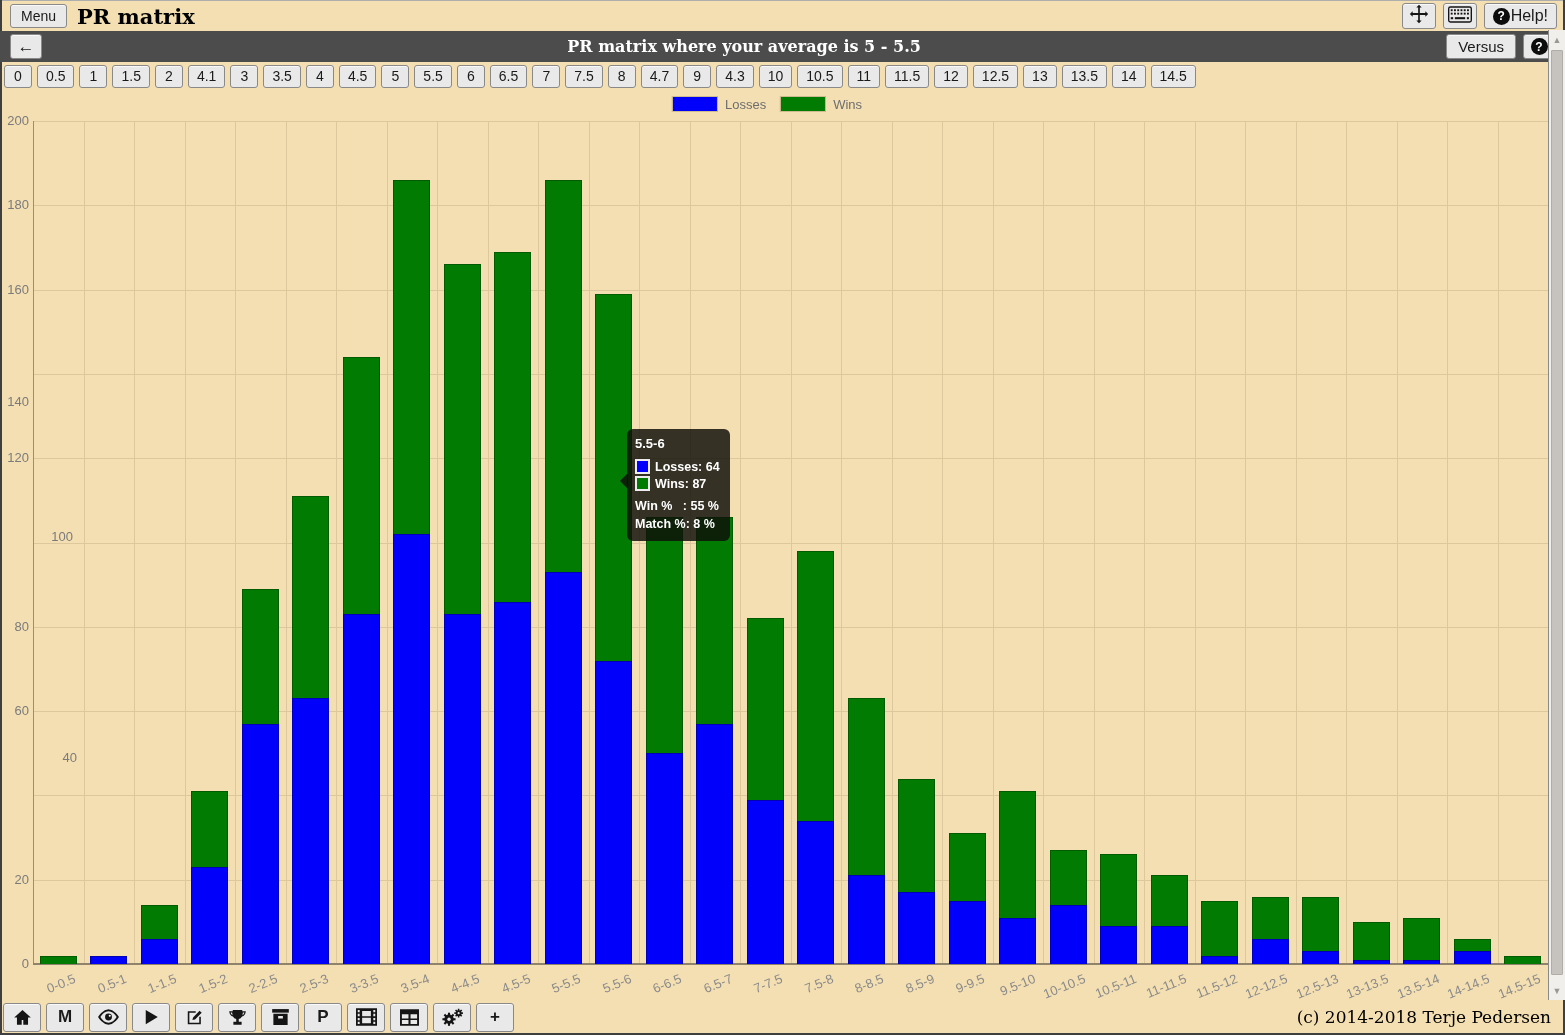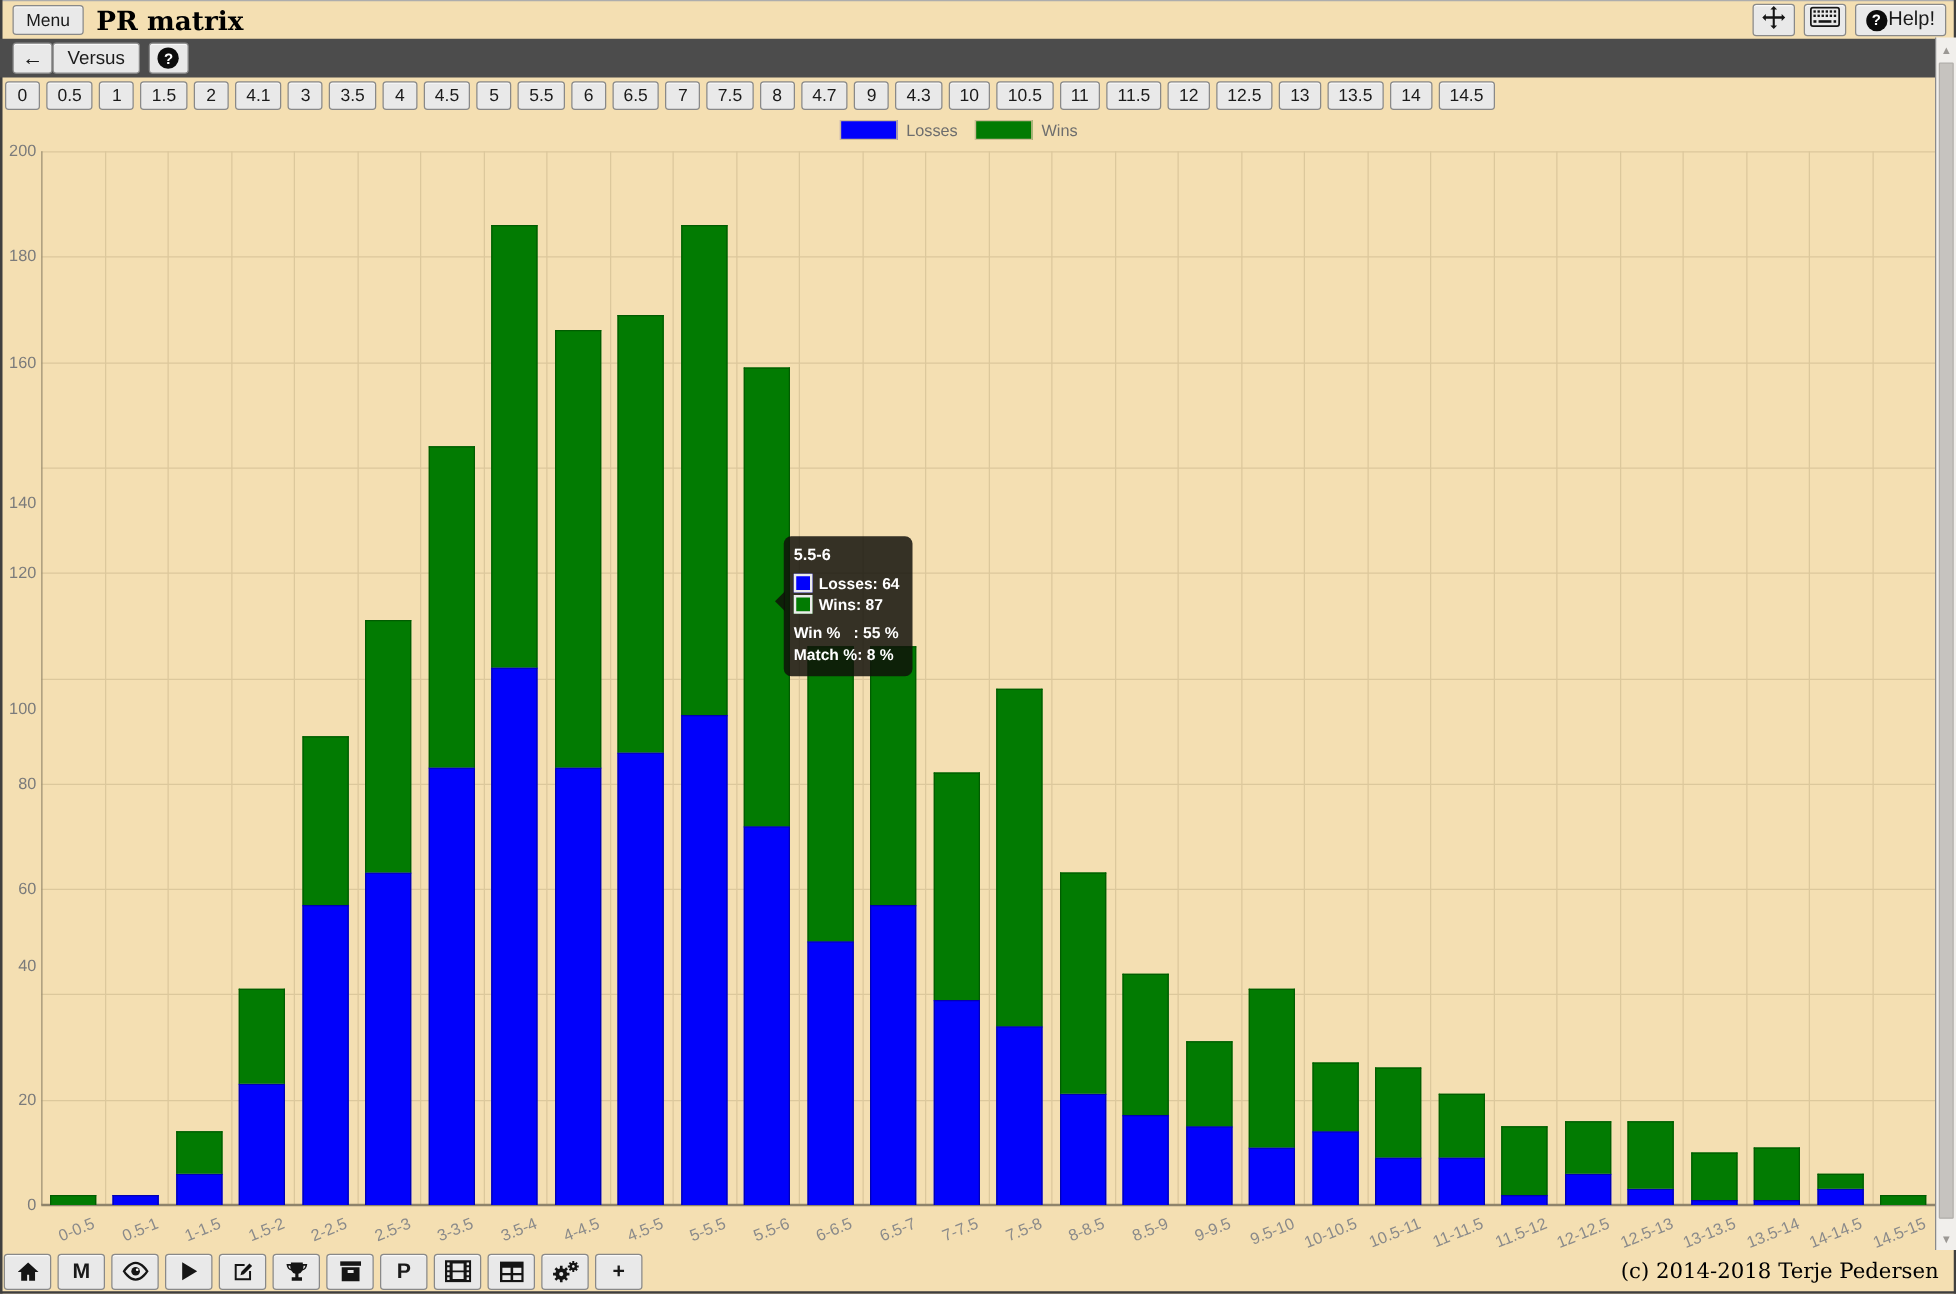--- a/index.html
+++ b/index.html
@@ -109,20 +109,21 @@
       </div>
       <div class="btn help-btn">
         <span class="qmark">?</span>
         <span>Help!</span>
       </div>
     </div>
   </div>
 
   <div class="header">
     <div class="btn back-btn">←</div>
+    <div class="header-title">PR matrix where your average is 5 - 5.5</div>
     <div class="btn versus-btn">Versus</div>
     <div class="btn qbtn">
       <span class="qmark">?</span>
     </div>
   </div>
 
   <div class="rangebar" id="rangebar">
       <div class="btn range-btn">0</div>
       <div class="btn range-btn">0.5</div>
       <div class="btn range-btn">1</div>
@@ -153,27 +154,27 @@
       <div class="btn range-btn">13.5</div>
       <div class="btn range-btn">14</div>
       <div class="btn range-btn">14.5</div>
     </div>
 
   <div id="chart">
       <div class="ytick" style="top: 866px;">0</div>
       <div class="gl-h" style="left: 33px; top: 789.7px; width: 1515px;"></div>
       <div class="ytick" style="top: 781.7px;">20</div>
       <div class="gl-h" style="left: 33px; top: 705.4px; width: 1515px;"></div>
-      <div class="ytick" style="top: 675px;">40</div>
+      <div class="ytick" style="top: 660px; padding-left: 48px;">40</div>
       <div class="gl-h" style="left: 33px; top: 621.1px; width: 1515px;"></div>
       <div class="ytick" style="top: 613.1px;">60</div>
       <div class="gl-h" style="left: 33px; top: 536.8px; width: 1515px;"></div>
       <div class="ytick" style="top: 528.8px;">80</div>
       <div class="gl-h" style="left: 33px; top: 452.5px; width: 1515px;"></div>
-      <div class="ytick" style="top: 469px;">100</div>
+      <div class="ytick" style="top: 439px; padding-left: 44px;">100</div>
       <div class="gl-h" style="left: 33px; top: 368.2px; width: 1515px;"></div>
       <div class="ytick" style="top: 360.2px;">120</div>
       <div class="gl-h" style="left: 33px; top: 283.9px; width: 1515px;"></div>
       <div class="ytick" style="top: 275.9px; margin-top: 28px;">140</div>
       <div class="gl-h" style="left: 33px; top: 199.6px; width: 1515px;"></div>
       <div class="ytick" style="top: 191.6px;">160</div>
       <div class="gl-h" style="left: 33px; top: 115.3px; width: 1515px;"></div>
       <div class="ytick" style="top: 107.3px;">180</div>
       <div class="gl-h" style="left: 33px; top: 31px; width: 1515px;"></div>
       <div class="ytick" style="top: 23px;">200</div>

